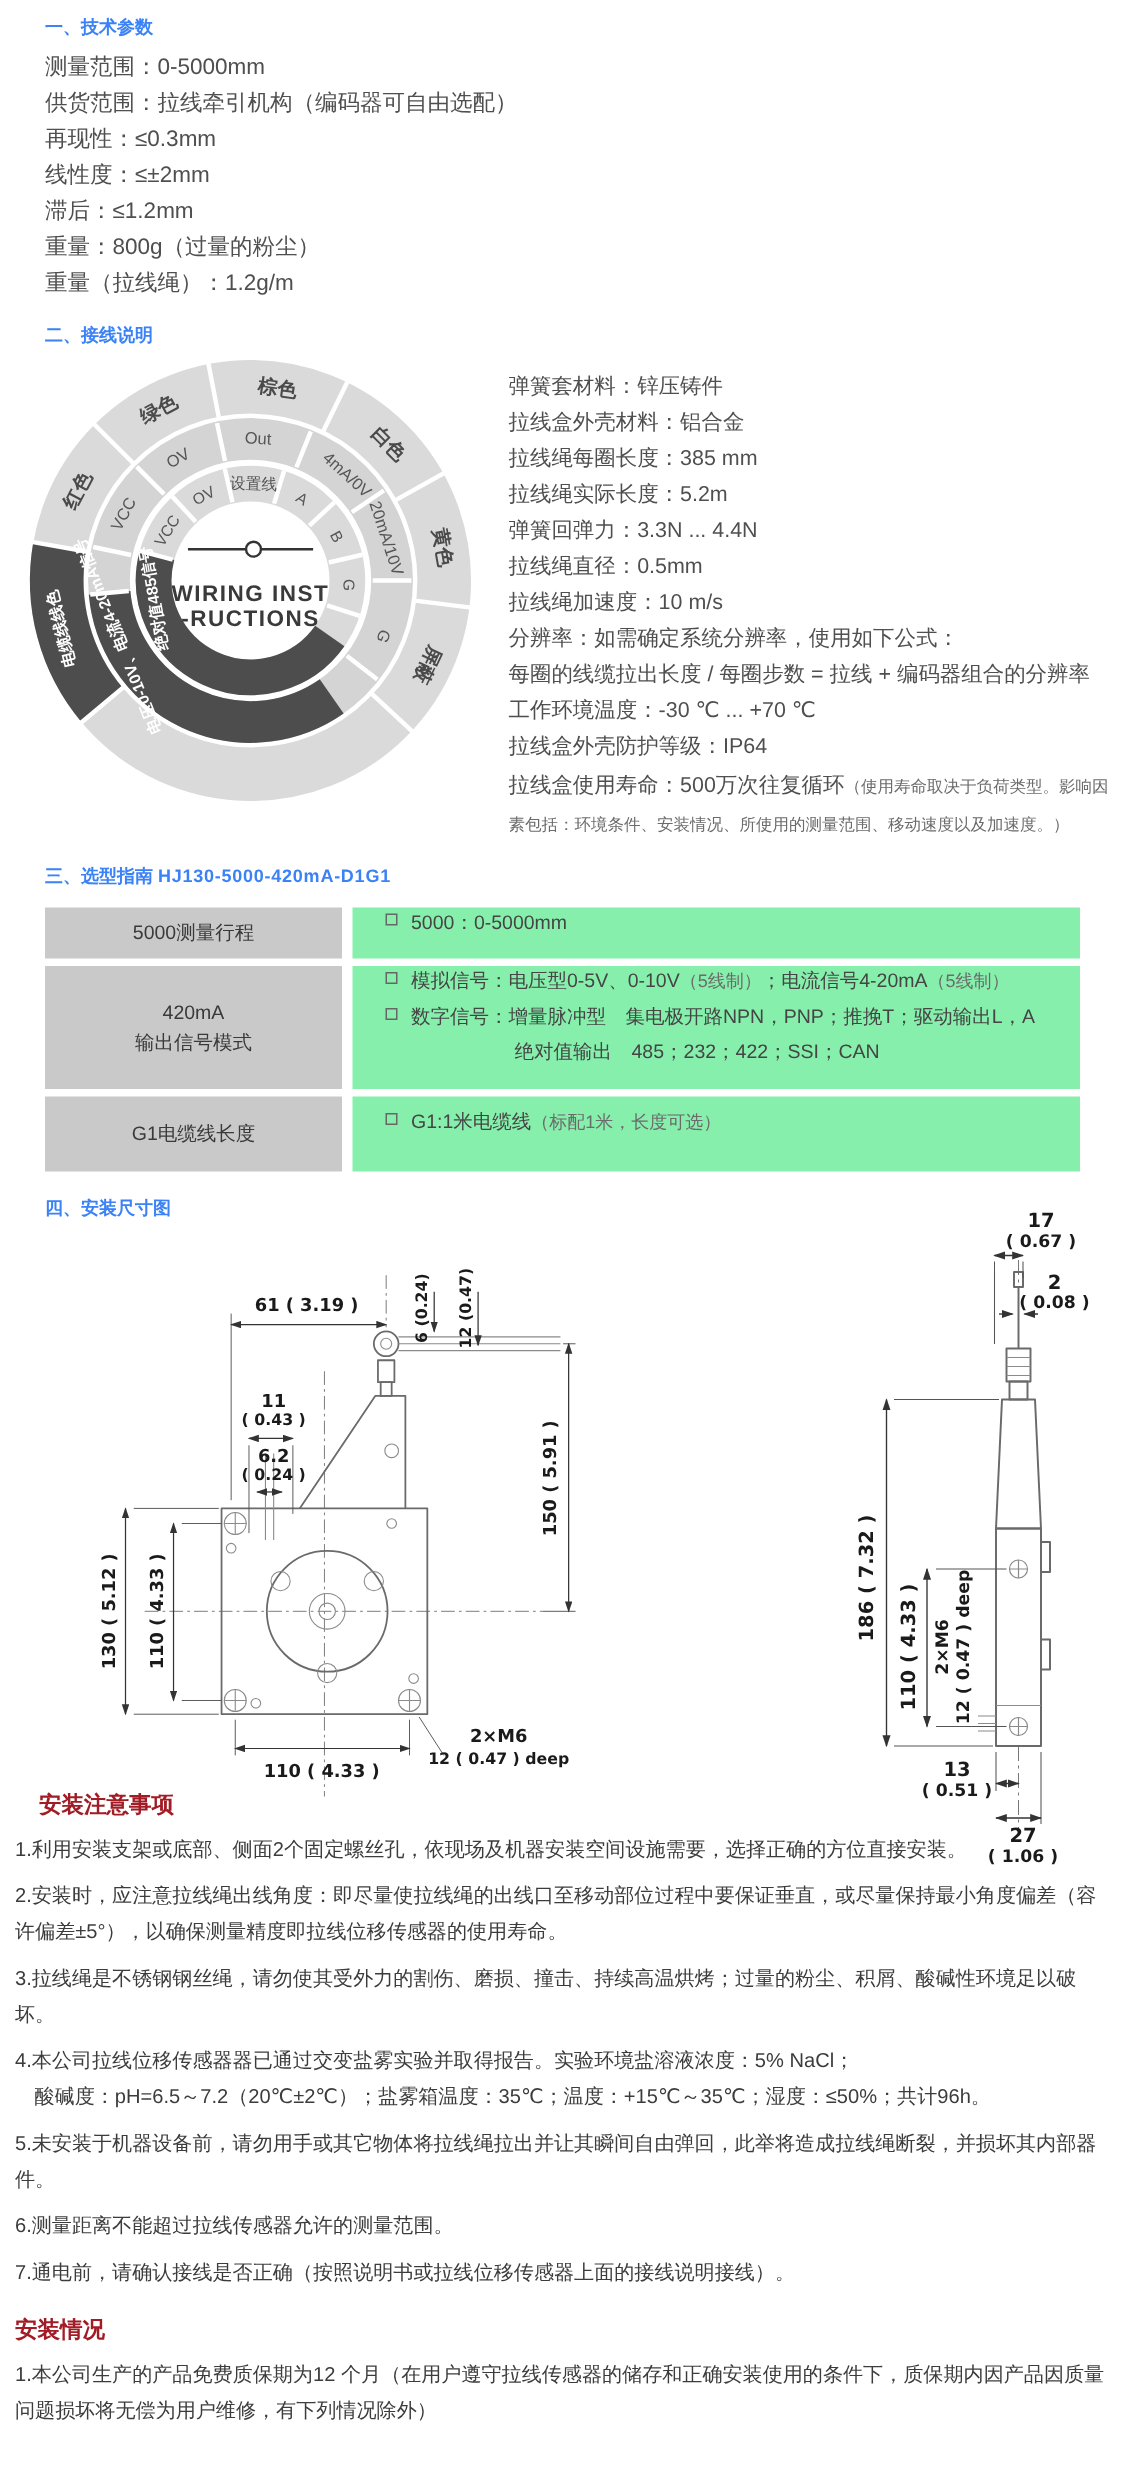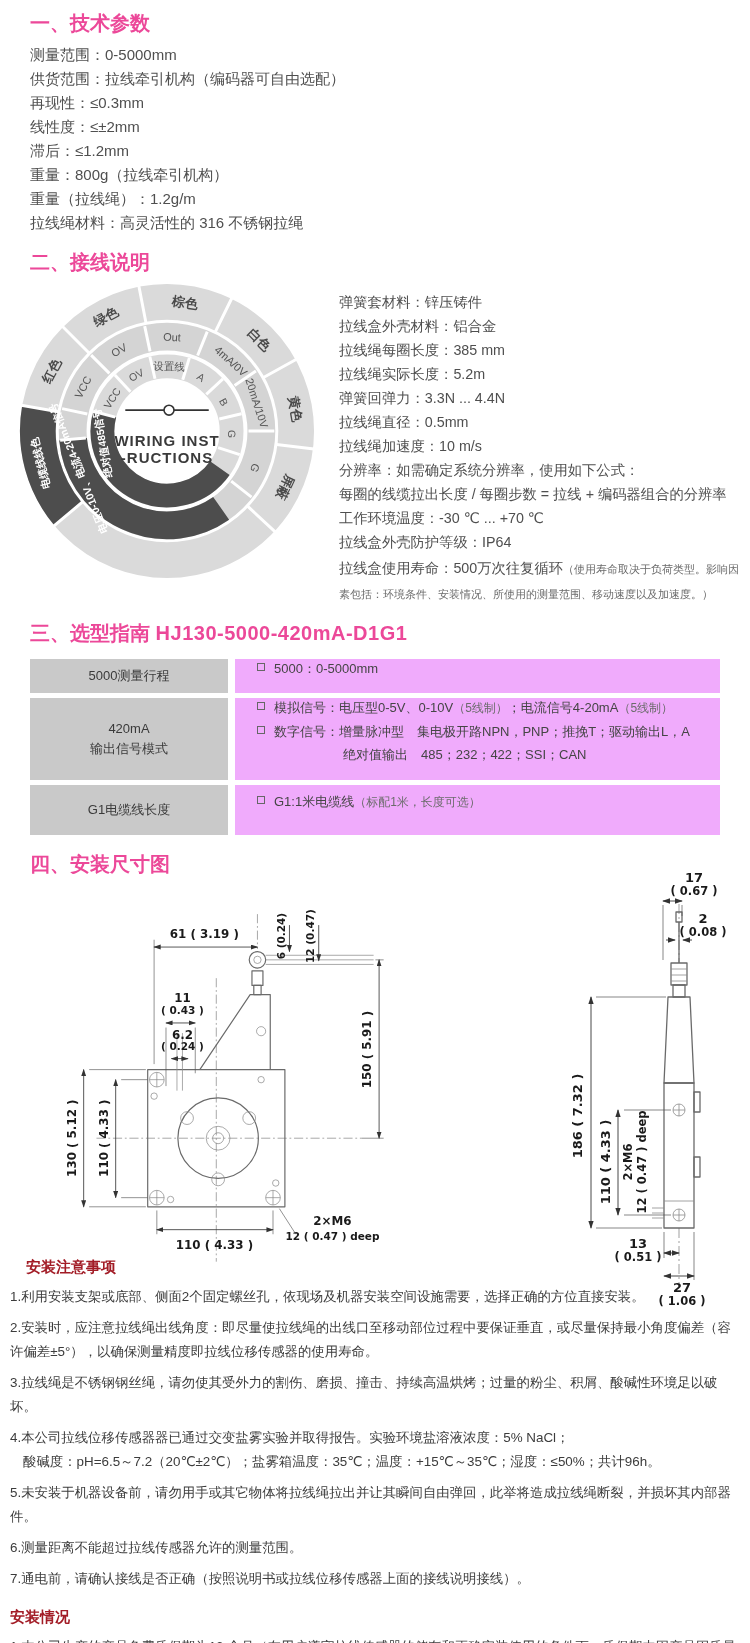--- a/index.html
+++ b/index.html
@@ -1,18 +1,18 @@
 <!DOCTYPE html>
 <html><head>
 <meta charset="utf-8">
 <style>
   html,body{margin:0;padding:0;background:#fff}
   body{width:750px;font-family:"Liberation Sans","DejaVu Sans",sans-serif;color:#4d4d4d;-webkit-font-smoothing:antialiased}
   .sec{padding:0 0 0 0}
-  .h1{color:#ec4899;font-weight:bold;font-size:20px;margin:0 0 6px 30px}
+  .h1{color:#3b82f6;font-weight:bold;font-size:12px;margin:0 0 6px 30px}
   .h1 .model{font-weight:bold;letter-spacing:.5px}
   .sub-h{color:#a21c26;font-weight:bold;font-size:15px;margin:0 0 8px 10px}
   
   .tech{padding-top:10px}
   .tech-lines{margin-left:30px;font-size:15px;line-height:24px;color:#4f4f4f}
   
   .wiring{margin-top:14px}
   .w-row{display:flex;align-items:flex-start}
   .dg{position:relative;width:330px;height:300px;flex:none;margin-left:5px}
   .dg svg{position:absolute;left:0;top:0}
@@ -22,21 +22,21 @@
   .rw{color:#fff;font-weight:bold;font-size:10.5px}
   .ctr{position:absolute;white-space:nowrap;font-size:15px;font-weight:bold;color:#3a3a3a;letter-spacing:1px}
   .wspecs{padding-left:4px;padding-top:8px;font-size:14.3px;line-height:24px;color:#4f4f4f;width:404px}
   .life{margin-top:2px}
   .life .small{font-size:11px;color:#6b6b6b}
   
   .selection{margin-top:14px}
   .tbl{margin:12px 30px 0 30px;font-size:13px}
   .trow{display:flex;margin-bottom:5px}
   .tlab{width:198px;background:#c9c9c9;color:#3a3a3a;display:flex;flex-direction:column;justify-content:center;align-items:center;flex:none;text-align:center;line-height:20px}
-  .tval{flex:1;background:#f0abfc;margin-left:7px;padding:6px 0 22px 22px;color:#454545;display:flex;flex-direction:column;justify-content:center;line-height:23px}
+  .tval{flex:1;background:#86efac;margin-left:7px;padding:6px 0 22px 22px;color:#454545;display:flex;flex-direction:column;justify-content:center;line-height:23px}
   .sq{display:inline-block;width:6px;height:6px;border:1px solid #666;margin-right:9px;vertical-align:2px}
   .sm{font-size:12px;color:#6b6b6b}
   .ind3{padding-left:86px}
   .gap{display:inline-block;width:60px}
   
   .dimsec{margin-top:16px}
   .draw{position:relative;height:368px}
   .fv{position:absolute;left:58px;top:10px}
   .sv{position:absolute;left:556px;top:-16px}
   svg .ol{fill:none;stroke:#6a6a6a;stroke-width:1.3;stroke-linejoin:round}
@@ -55,23 +55,22 @@
 <body>
 
 <div class="sec tech">
   <div class="h1">一、技术参数</div>
   <div class="tech-lines">
     <div>测量范围：0-5000mm</div>
     <div>供货范围：拉线牵引机构（编码器可自由选配）</div>
     <div>再现性：≤0.3mm</div>
     <div>线性度：≤±2mm</div>
     <div>滞后：≤1.2mm</div>
-    <div>重量：800g（拉线牵引机构）</div>
+    <div>重量：800g（过量的粉尘）</div>
     <div>重量（拉线绳）：1.2g/m</div>
-    <div>拉线绳材料：高灵活性的 316 不锈钢拉绳</div>
   </div>
 </div>
 
 <div class="sec wiring">
   <div class="h1">二、接线说明</div>
   <div class="w-row">
 
     <div class="dg">
       <svg width="330" height="300" viewBox="0 0 330 302">
 

